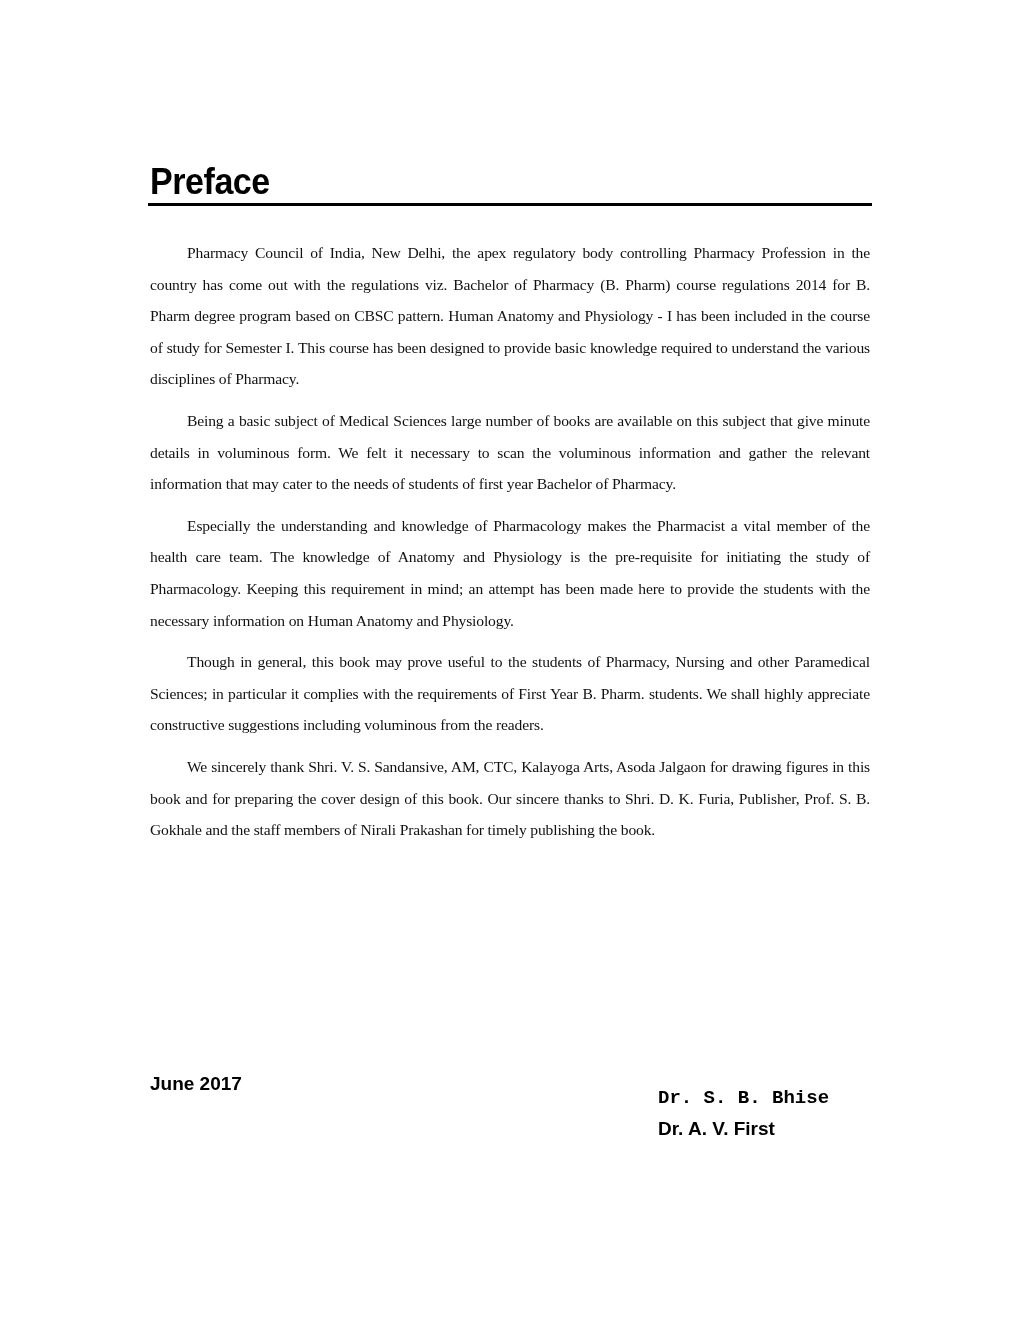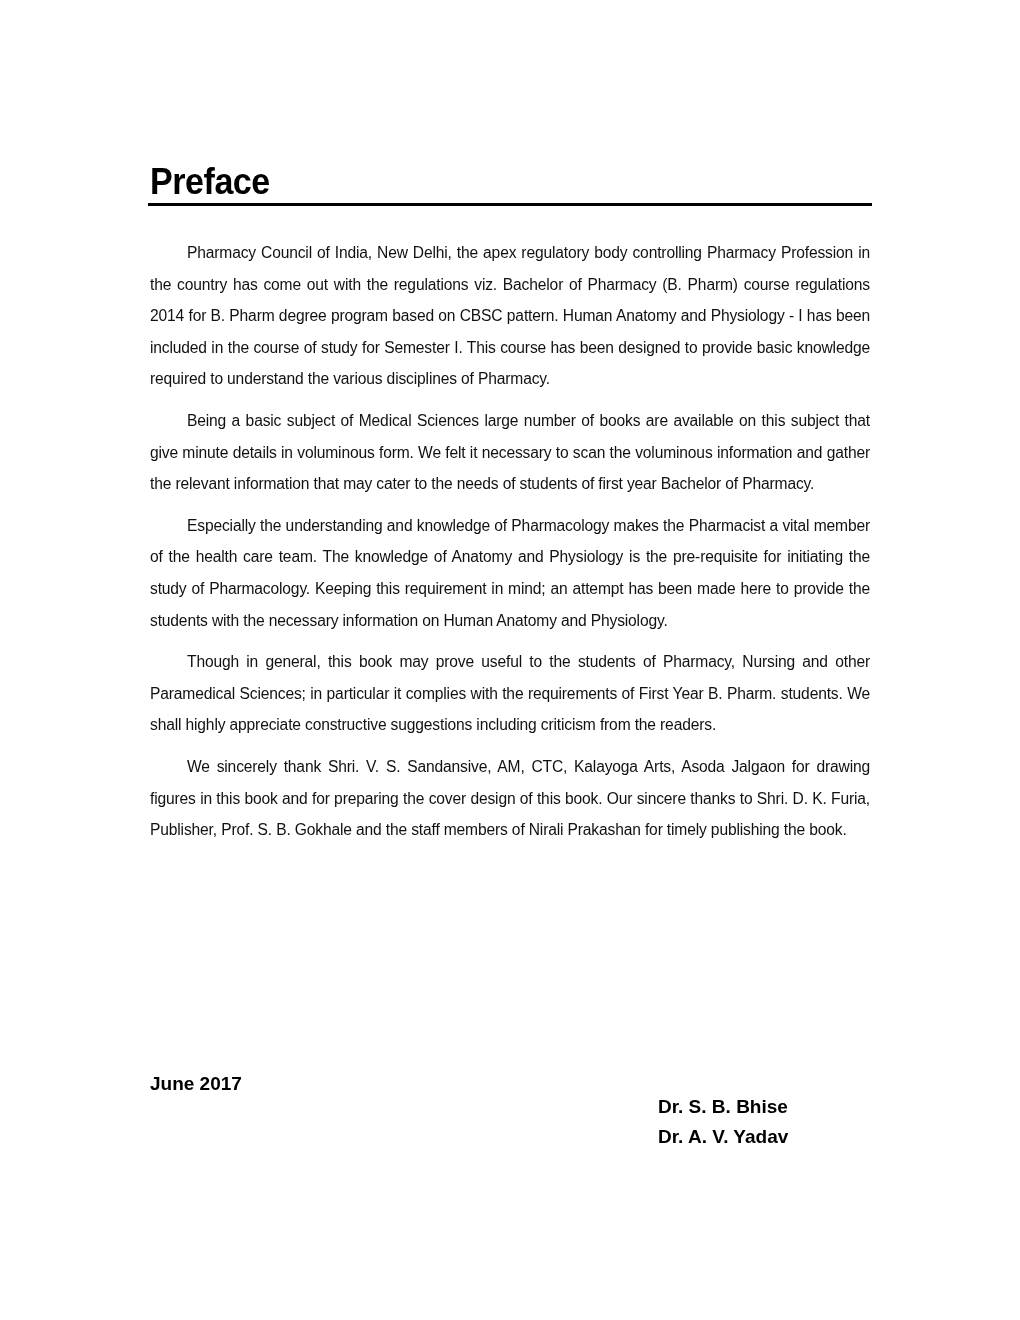--- a/index.html
+++ b/index.html
@@ -38,21 +38,21 @@
       top: 43px;
       width: 724px;
       height: 3px;
       background: #000000;
     }
     .body-text {
       position: absolute;
       top: 77px;
       left: 0;
       width: 720px;
-      font-family: Liberation Sans, sans-serif;
+      font-family: Liberation Serif, serif;
       font-size: 15.6px;
       line-height: 31.6px;
       color: #111111;
     }
     .para {
       margin: 0 0 10px 0;
       text-align: justify;
       text-indent: 37px;
       letter-spacing: -0.15px;
     }
@@ -76,38 +76,39 @@
       left: 508px;
       top: 0;
     }
     .sig-author {
       display: block;
       line-height: 35px;
       height: 35px;
       margin-top: -5px;
     }
     .sig-author:first-child {
-      margin-top: 16px;
+      margin-top: 8px;
+      font-family: Liberation Mono, monospace;
     }
   </style>
 </head>
 <body>
 
 <div class="page">
   <h1 class="title">Preface</h1>
   <div class="rule"></div>
 
   <div class="body-text">
     <p class="para">Pharmacy Council of India, New Delhi, the apex regulatory body controlling Pharmacy Profession in the country has come out with the regulations viz. Bachelor of Pharmacy (B. Pharm) course regulations 2014 for B. Pharm degree program based on CBSC pattern. Human Anatomy and Physiology - I has been included in the course of study for Semester I. This course has been designed to provide basic knowledge required to understand the various disciplines of Pharmacy.</p>
     <p class="para">Being a basic subject of Medical Sciences large number of books are available on this subject that give minute details in voluminous form. We felt it necessary to scan the voluminous information and gather the relevant information that may cater to the needs of students of first year Bachelor of Pharmacy.</p>
     <p class="para">Especially the understanding and knowledge of Pharmacology makes the Pharmacist a vital member of the health care team. The knowledge of Anatomy and Physiology is the pre-requisite for initiating the study of Pharmacology. Keeping this requirement in mind; an attempt has been made here to provide the students with the necessary information on Human Anatomy and Physiology.</p>
-    <p class="para">Though in general, this book may prove useful to the students of Pharmacy, Nursing and other Paramedical Sciences; in particular it complies with the requirements of First Year B. Pharm. students. We shall highly appreciate constructive suggestions including criticism from the readers.</p>
+    <p class="para">Though in general, this book may prove useful to the students of Pharmacy, Nursing and other Paramedical Sciences; in particular it complies with the requirements of First Year B. Pharm. students. We shall highly appreciate constructive suggestions including voluminous from the readers.</p>
     <p class="para">We sincerely thank Shri. V. S. Sandansive, AM, CTC, Kalayoga Arts, Asoda Jalgaon for drawing figures in this book and for preparing the cover design of this book. Our sincere thanks to Shri. D. K. Furia, Publisher, Prof. S. B. Gokhale and the staff members of Nirali Prakashan for timely publishing the book.</p>
   </div>
 </div>
 
 <div class="signature">
   <span class="sig-date">June 2017</span>
   <div class="sig-authors">
     <span class="sig-author">Dr. S. B. Bhise</span>
-    <span class="sig-author">Dr. A. V. Yadav</span>
+    <span class="sig-author">Dr. A. V. First</span>
   </div>
 </div>
 
 </body></html>

